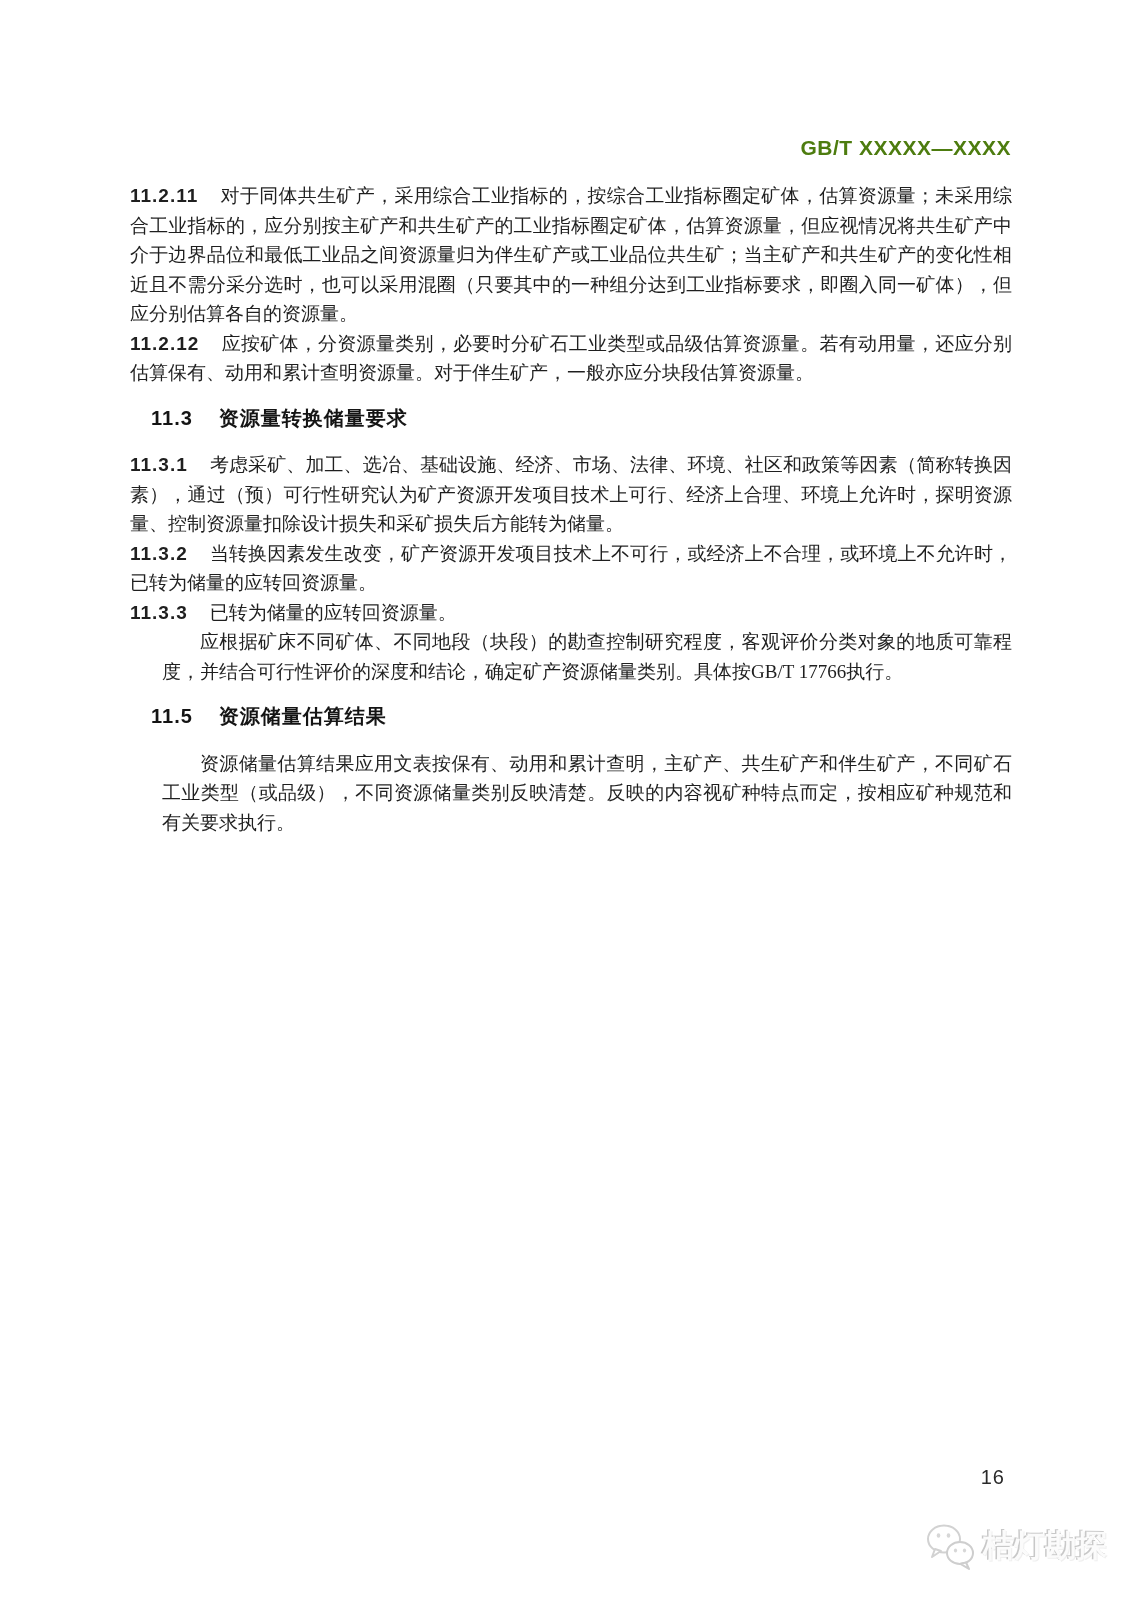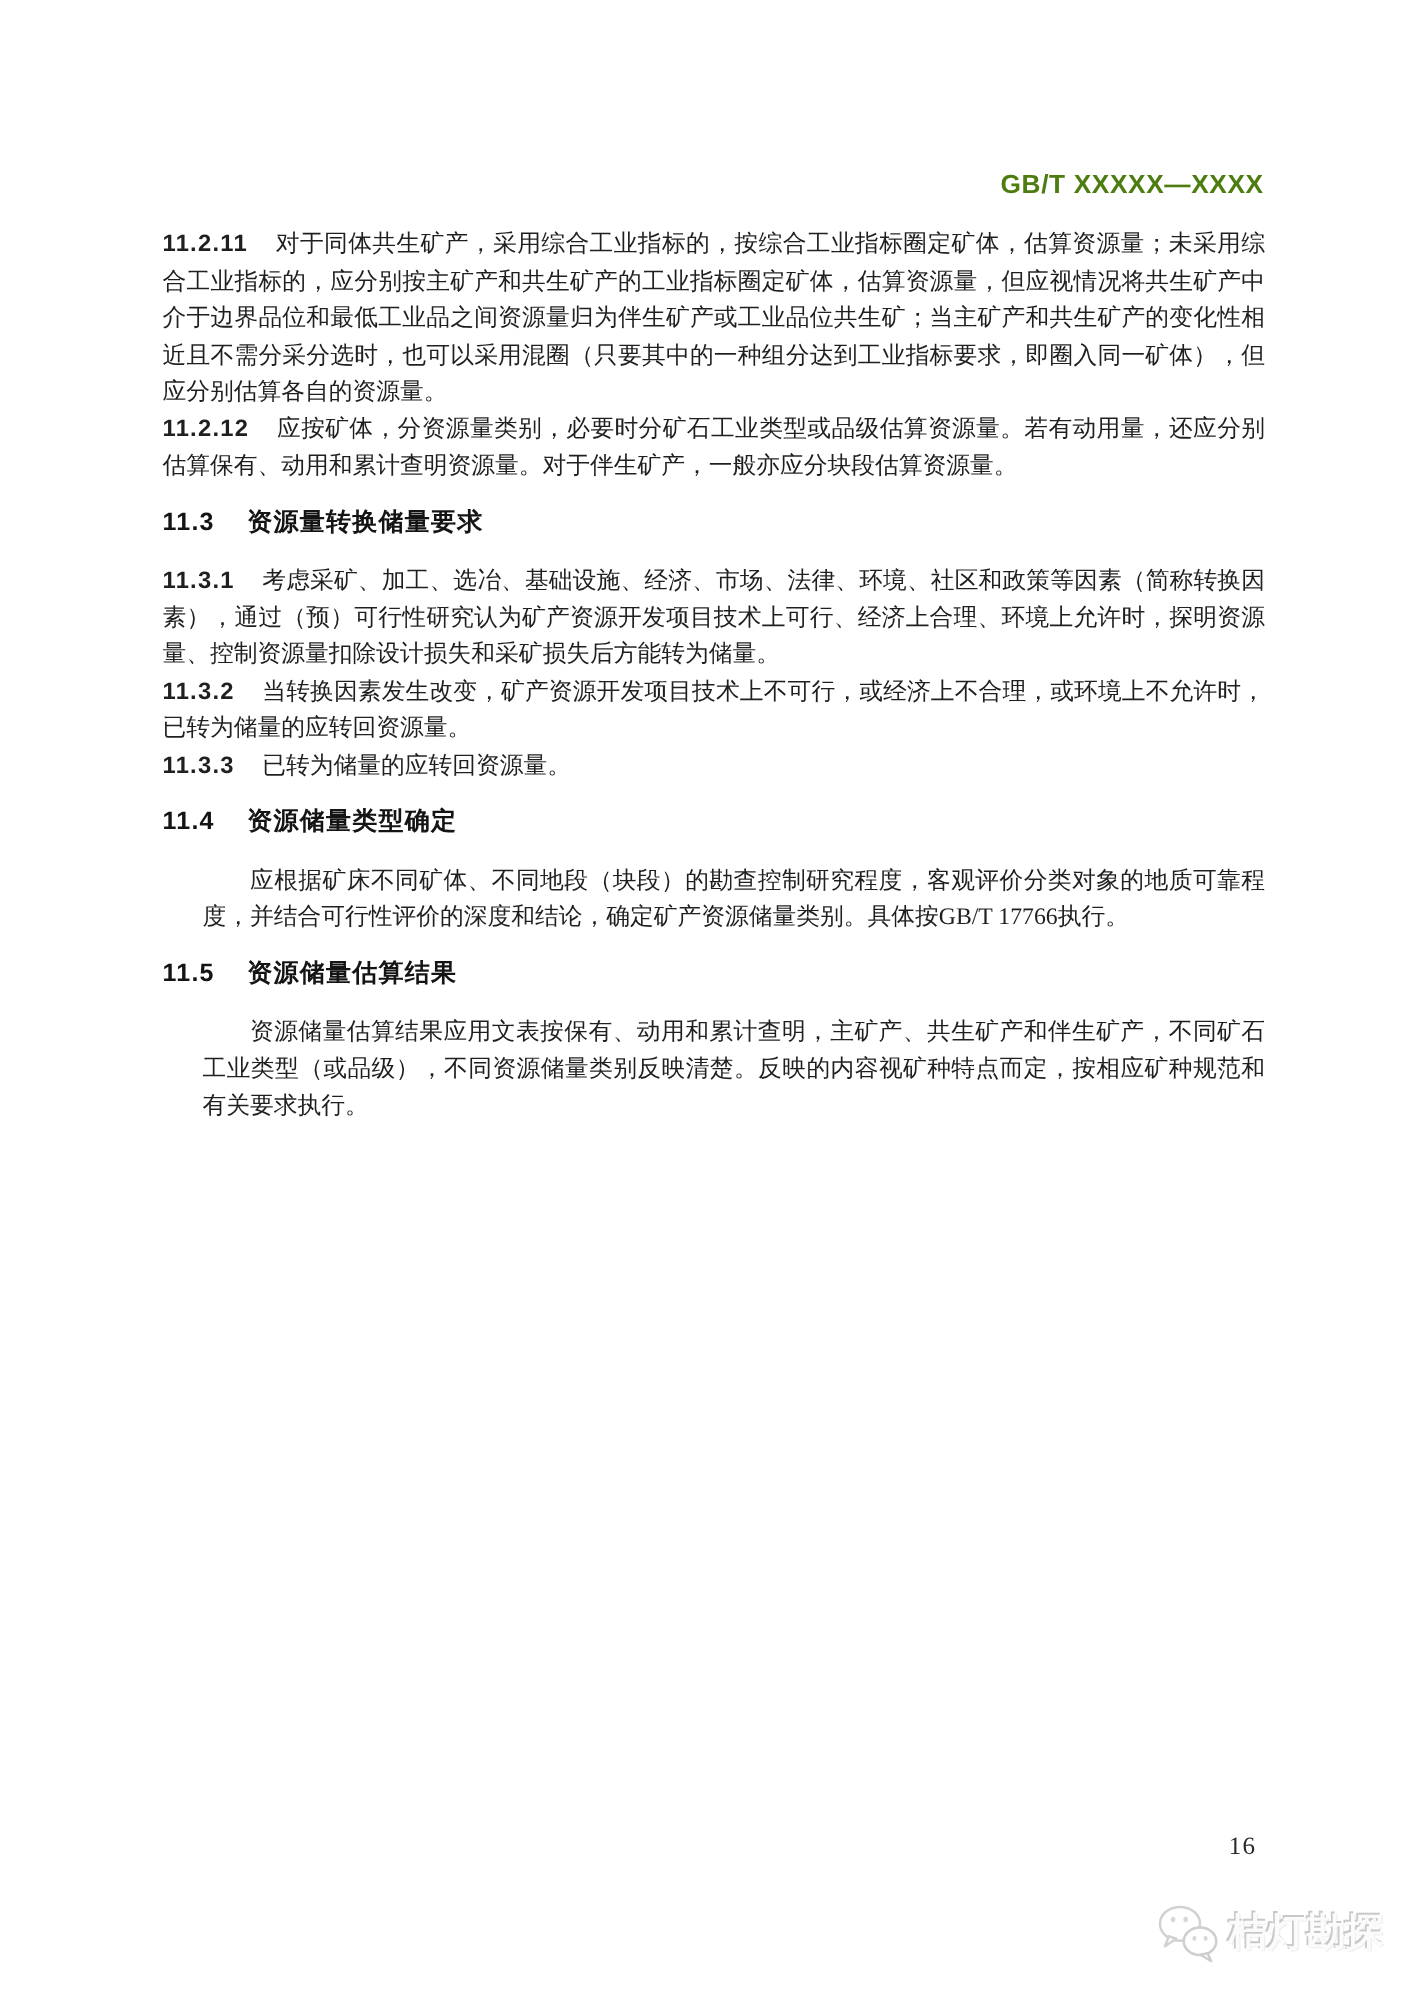--- a/index.html
+++ b/index.html
@@ -47,25 +47,25 @@
   }
   h3.sec-heading {
     margin: 16px 0 17px 0;
     font-family: "Liberation Sans", sans-serif;
     font-size: 20px;
     font-weight: bold;
     line-height: 29.5px;
     letter-spacing: 1px;
     color: #141414;
   }
-  h3.sec-heading .hnum { margin-right: 26px; }
+  h3.sec-heading .hnum { margin-right: 26px; margin-left: 21px; }
   .page-number {
     position: absolute;
     top: 1466px; right: 126px;
-    font-family: Liberation Serif, serif;
+    font-family: Liberation Sans, sans-serif;
     font-size: 20px;
     color: #2a2a2a;
     letter-spacing: 1px;
   }
   .watermark {
     position: absolute;
     left: 925px; top: 1522px;
     display: flex;
     align-items: center;
     gap: 6px;
@@ -109,23 +109,20 @@
     </p>
 
     <p class="clause">
       <span class="cnum">11.3.2</span><span class="ctext">当转换因素发生改变，矿产资源开发项目技术上不可行，或经济上不合理，或环境上不允许时，已转为储量的应转回资源量。</span>
     </p>
 
     <p class="clause">
       <span class="cnum">11.3.3</span><span class="ctext">已转为储量的应转回资源量。</span>
     </p>
 
-    <h3 class="sec-heading">
-      <span class="hnum">11.4</span><span class="htext">资源储量类型确定</span>
-    </h3>
 
     <p class="para indent">应根据矿床不同矿体、不同地段（块段）的勘查控制研究程度，客观评价分类对象的地质可靠程度，并结合可行性评价的深度和结论，确定矿产资源储量类别。具体按GB/T 17766执行。</p>
 
     <h3 class="sec-heading">
       <span class="hnum">11.5</span><span class="htext">资源储量估算结果</span>
     </h3>
 
     <p class="para indent">资源储量估算结果应用文表按保有、动用和累计查明，主矿产、共生矿产和伴生矿产，不同矿石工业类型（或品级），不同资源储量类别反映清楚。反映的内容视矿种特点而定，按相应矿种规范和有关要求执行。</p>
 
   </div>

